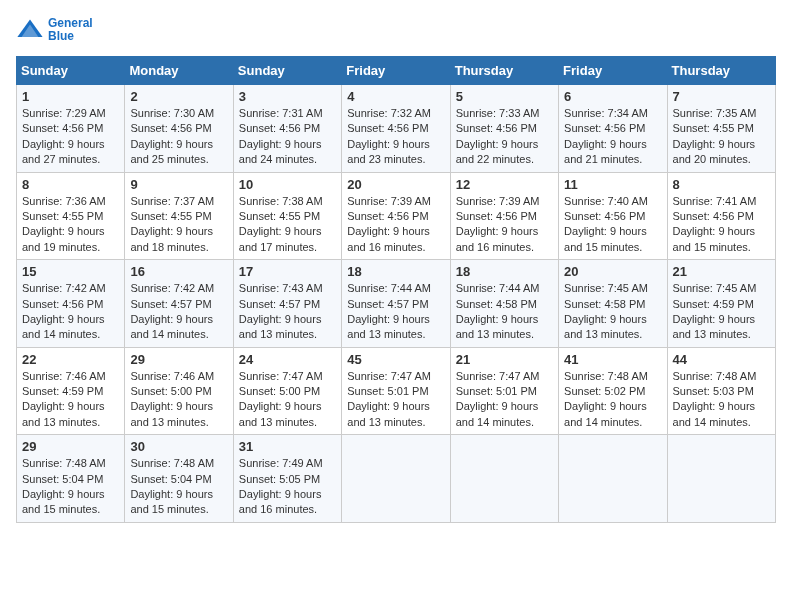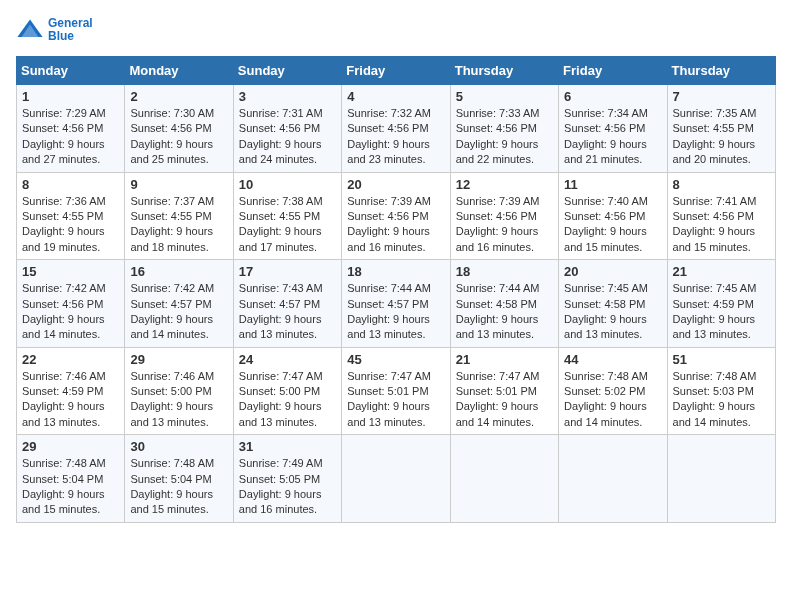--- a/index.html
+++ b/index.html
@@ -228,25 +228,25 @@
         </td>
         <td>
           <span class="day-num">45</span>
           <span class="day-info">Sunrise: 7:47 AM<br>Sunset: 5:01 PM<br>Daylight: 9 hours and 13 minutes.</span>
         </td>
         <td>
           <span class="day-num">21</span>
           <span class="day-info">Sunrise: 7:47 AM<br>Sunset: 5:01 PM<br>Daylight: 9 hours and 14 minutes.</span>
         </td>
         <td>
+          <span class="day-num">41</span>
+          <span class="day-info">Sunrise: 7:48 AM<br>Sunset: 5:02 PM<br>Daylight: 9 hours and 14 minutes.</span>
+        </td>
+        <td>
           <span class="day-num">44</span>
-          <span class="day-info">Sunrise: 7:48 AM<br>Sunset: 5:02 PM<br>Daylight: 9 hours and 14 minutes.</span>
-        </td>
-        <td>
-          <span class="day-num">51</span>
           <span class="day-info">Sunrise: 7:48 AM<br>Sunset: 5:03 PM<br>Daylight: 9 hours and 14 minutes.</span>
         </td>
       </tr>
       <tr>
         <td>
           <span class="day-num">29</span>
           <span class="day-info">Sunrise: 7:48 AM<br>Sunset: 5:04 PM<br>Daylight: 9 hours and 15 minutes.</span>
         </td>
         <td>
           <span class="day-num">30</span>

